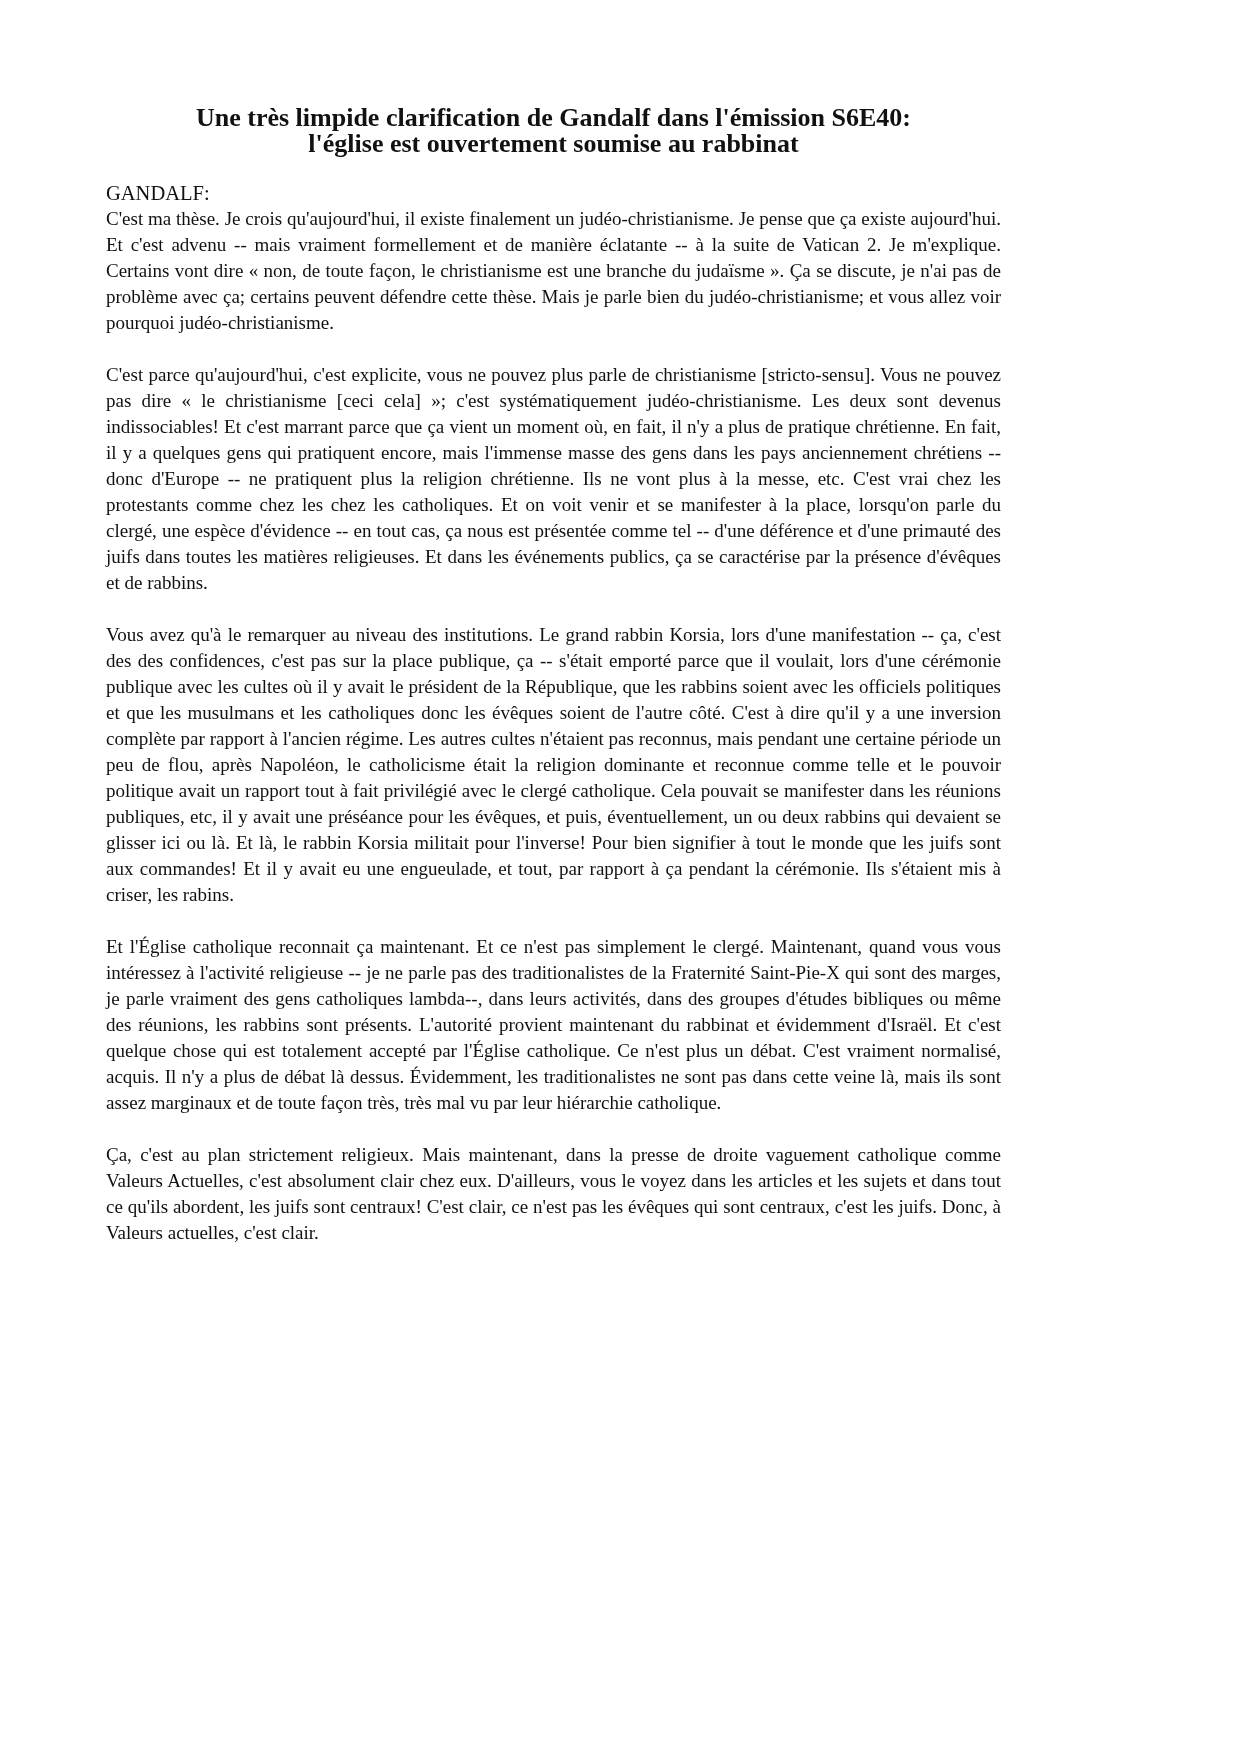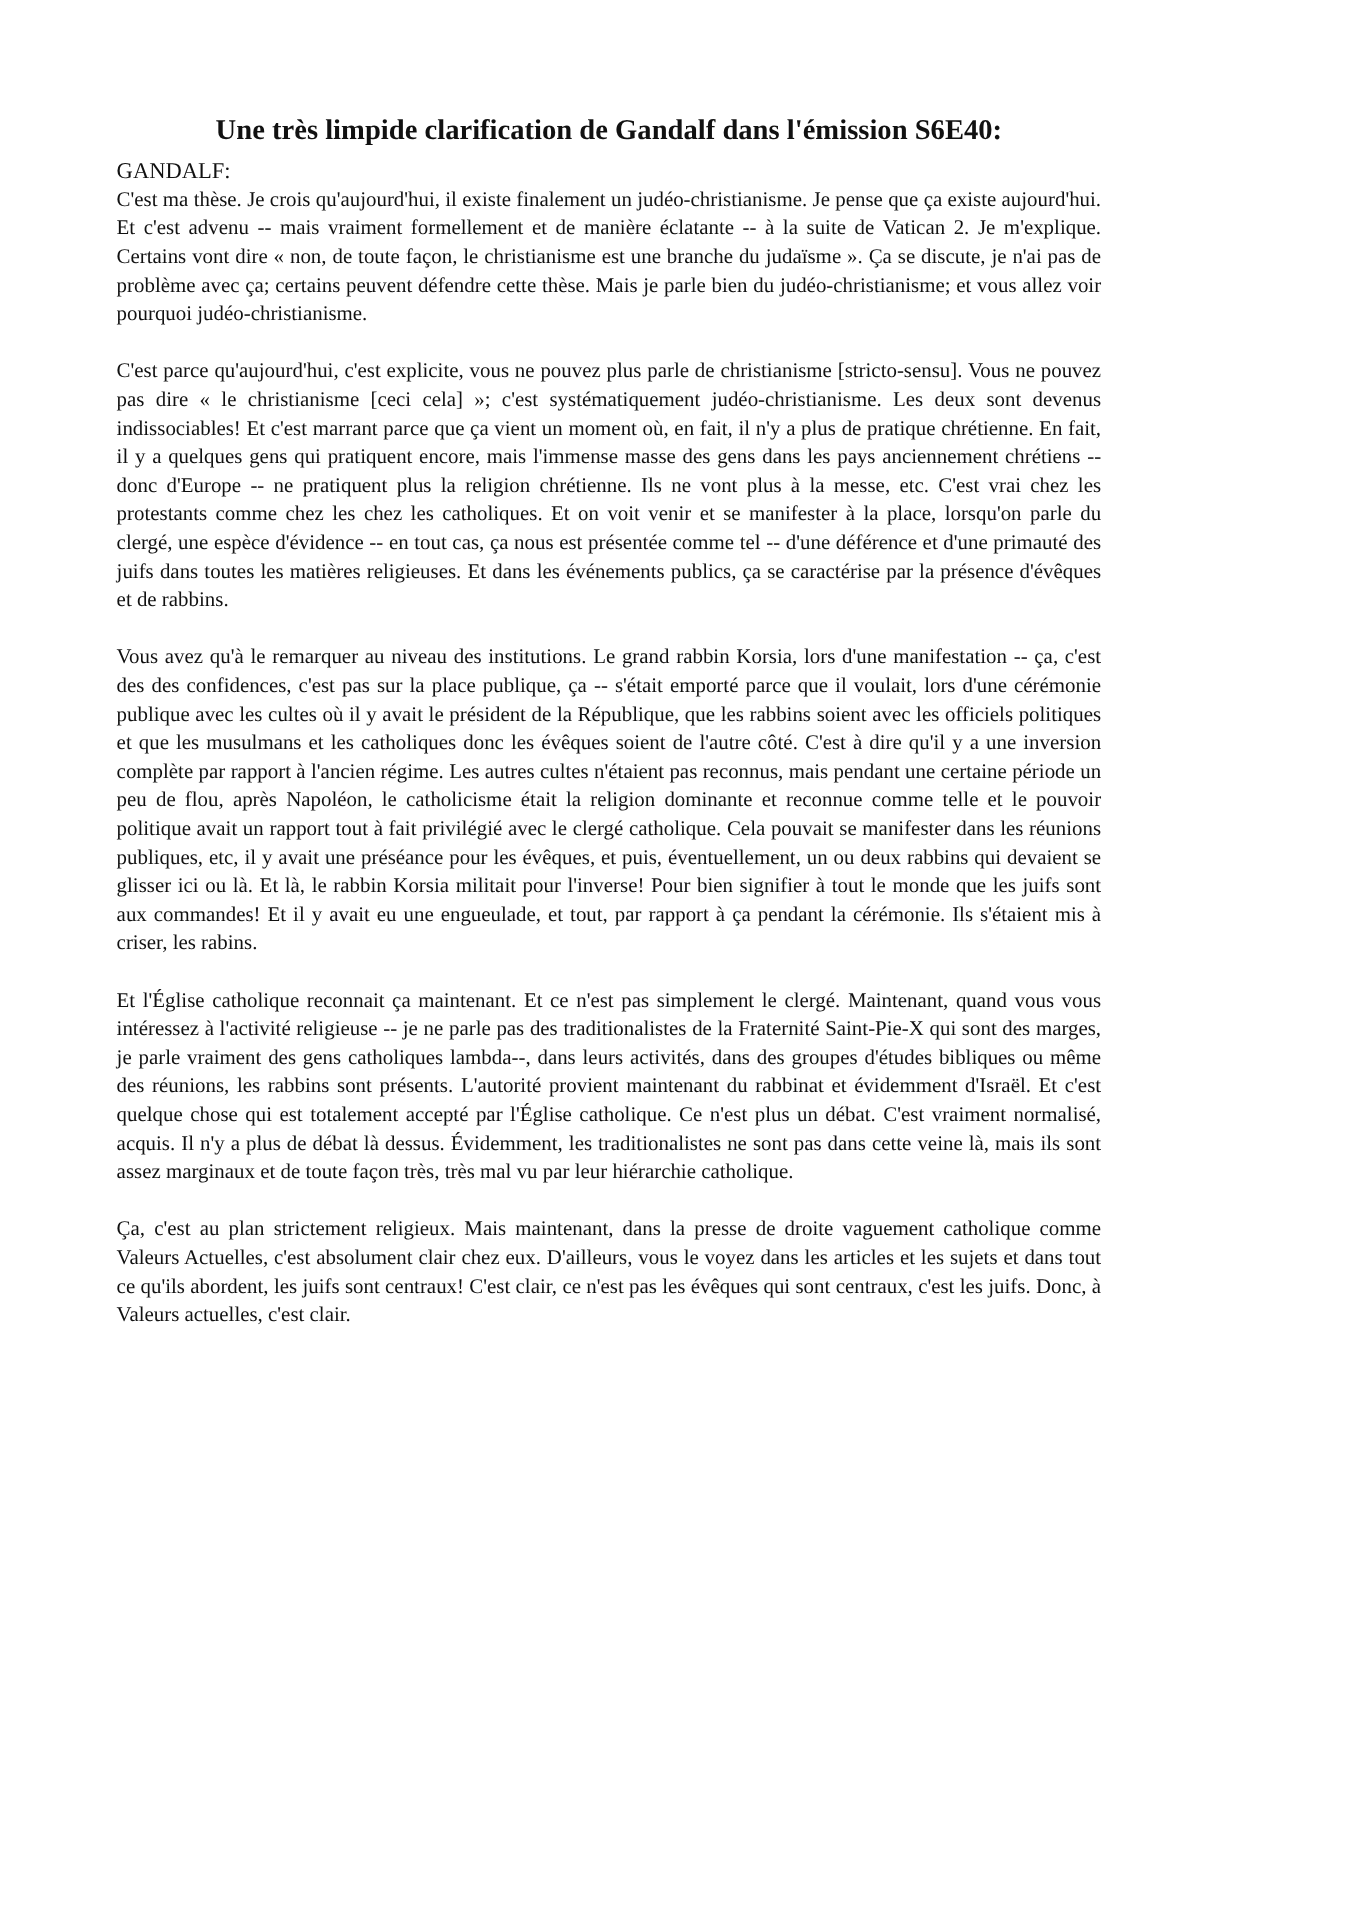--- a/index.html
+++ b/index.html
@@ -28,40 +28,41 @@
   }
   .title-line {
     font-weight: bold;
     display: block;
   }
   .subtitle {
     display: block;
     font-weight: normal;
   }
   .speaker {
-    margin-top: 12px;
+    margin-top: 23px;
     font-size: 20.5px;
     line-height: 26px;
   }
   .para {
     font-size: 19px;
     line-height: 26px;
     text-align: justify;
     margin: 0 0 26px 0;
   }
   .para.first {
     margin-top: 0;
   }
 </style>
 </head>
 <body>
 
 <div class="page">
   <div class="title-block">
     <span class="title-line">Une très limpide clarification de Gandalf dans l'émission S6E40:</span>
+    <span class="title-line">l'église est ouvertement soumise au rabbinat</span>
   </div>
 
   <div class="speaker">GANDALF:</div>
 
   <p class="para first">C'est ma thèse. Je crois qu'aujourd'hui, il existe finalement un judéo-christianisme. Je pense que ça existe aujourd'hui. Et c'est advenu -- mais vraiment formellement et de manière éclatante -- à la suite de Vatican 2. Je m'explique. Certains vont dire « non, de toute façon, le christianisme est une branche du judaïsme ». Ça se discute, je n'ai pas de problème avec ça; certains peuvent défendre cette thèse. Mais je parle bien du judéo-christianisme; et vous allez voir pourquoi judéo-christianisme.</p>
   <p class="para">C'est parce qu'aujourd'hui, c'est explicite, vous ne pouvez plus parle de christianisme [stricto-sensu]. Vous ne pouvez pas dire « le christianisme [ceci cela] »; c'est systématiquement judéo-christianisme. Les deux sont devenus indissociables! Et c'est marrant parce que ça vient un moment où, en fait, il n'y a plus de pratique chrétienne. En fait, il y a quelques gens qui pratiquent encore, mais l'immense masse des gens dans les pays anciennement chrétiens -- donc d'Europe -- ne pratiquent plus la religion chrétienne. Ils ne vont plus à la messe, etc. C'est vrai chez les protestants comme chez les chez les catholiques. Et on voit venir et se manifester à la place, lorsqu'on parle du clergé, une espèce d'évidence -- en tout cas, ça nous est présentée comme tel -- d'une déférence et d'une primauté des juifs dans toutes les matières religieuses. Et dans les événements publics, ça se caractérise par la présence d'évêques et de rabbins.</p>
   <p class="para">Vous avez qu'à le remarquer au niveau des institutions. Le grand rabbin Korsia, lors d'une manifestation -- ça, c'est des des confidences, c'est pas sur la place publique, ça -- s'était emporté parce que il voulait, lors d'une cérémonie publique avec les cultes où il y avait le président de la République, que les rabbins soient avec les officiels politiques et que les musulmans et les catholiques donc les évêques soient de l'autre côté. C'est à dire qu'il y a une inversion complète par rapport à l'ancien régime. Les autres cultes n'étaient pas reconnus, mais pendant une certaine période un peu de flou, après Napoléon, le catholicisme était la religion dominante et reconnue comme telle et le pouvoir politique avait un rapport tout à fait privilégié avec le clergé catholique. Cela pouvait se manifester dans les réunions publiques, etc, il y avait une préséance pour les évêques, et puis, éventuellement, un ou deux rabbins qui devaient se glisser ici ou là. Et là, le rabbin Korsia militait pour l'inverse! Pour bien signifier à tout le monde que les juifs sont aux commandes! Et il y avait eu une engueulade, et tout, par rapport à ça pendant la cérémonie. Ils s'étaient mis à criser, les rabins.</p>
   <p class="para">Et l'Église catholique reconnait ça maintenant. Et ce n'est pas simplement le clergé. Maintenant, quand vous vous intéressez à l'activité religieuse -- je ne parle pas des traditionalistes de la Fraternité Saint-Pie-X qui sont des marges, je parle vraiment des gens catholiques lambda--, dans leurs activités, dans des groupes d'études bibliques ou même des réunions, les rabbins sont présents. L'autorité provient maintenant du rabbinat et évidemment d'Israël. Et c'est quelque chose qui est totalement accepté par l'Église catholique. Ce n'est plus un débat. C'est vraiment normalisé, acquis. Il n'y a plus de débat là dessus. Évidemment, les traditionalistes ne sont pas dans cette veine là, mais ils sont assez marginaux et de toute façon très, très mal vu par leur hiérarchie catholique.</p>
   <p class="para">Ça, c'est au plan strictement religieux. Mais maintenant, dans la presse de droite vaguement catholique comme Valeurs Actuelles, c'est absolument clair chez eux. D'ailleurs, vous le voyez dans les articles et les sujets et dans tout ce qu'ils abordent, les juifs sont centraux! C'est clair, ce n'est pas les évêques qui sont centraux, c'est les juifs. Donc, à Valeurs actuelles, c'est clair.</p>
 </div>

